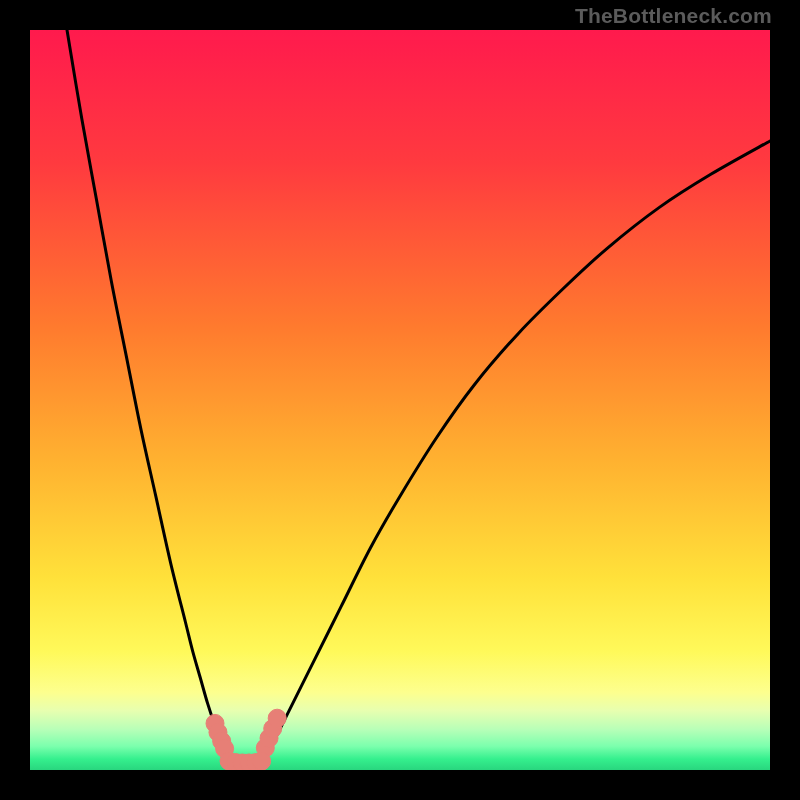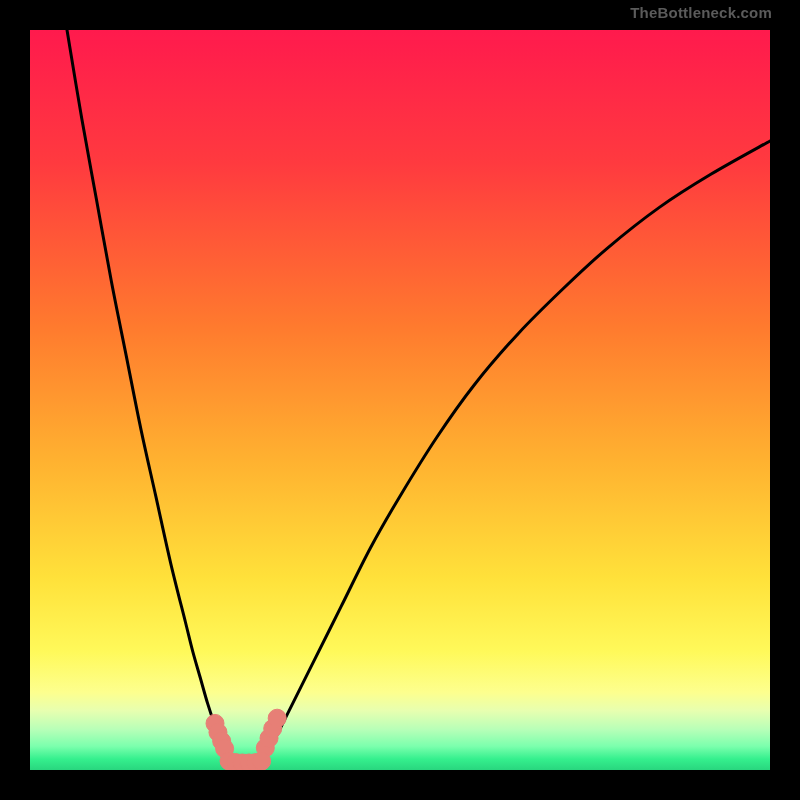--- a/index.html
+++ b/index.html
@@ -24,21 +24,21 @@
     top: 30px;
     width: 740px;
     height: 740px;
     overflow: hidden;
   }
   .watermark {
     position: absolute;
     top: 4px;
     right: 28px;
     font-family: Arial, Helvetica, sans-serif;
-    font-size: 15px;
+    font-size: 21px;
     font-weight: 600;
     color: #5b5b5b;
     letter-spacing: 0.2px;
     user-select: none;
   }
   svg { display: block; }
 </style>
 </head>
 <body>
 

